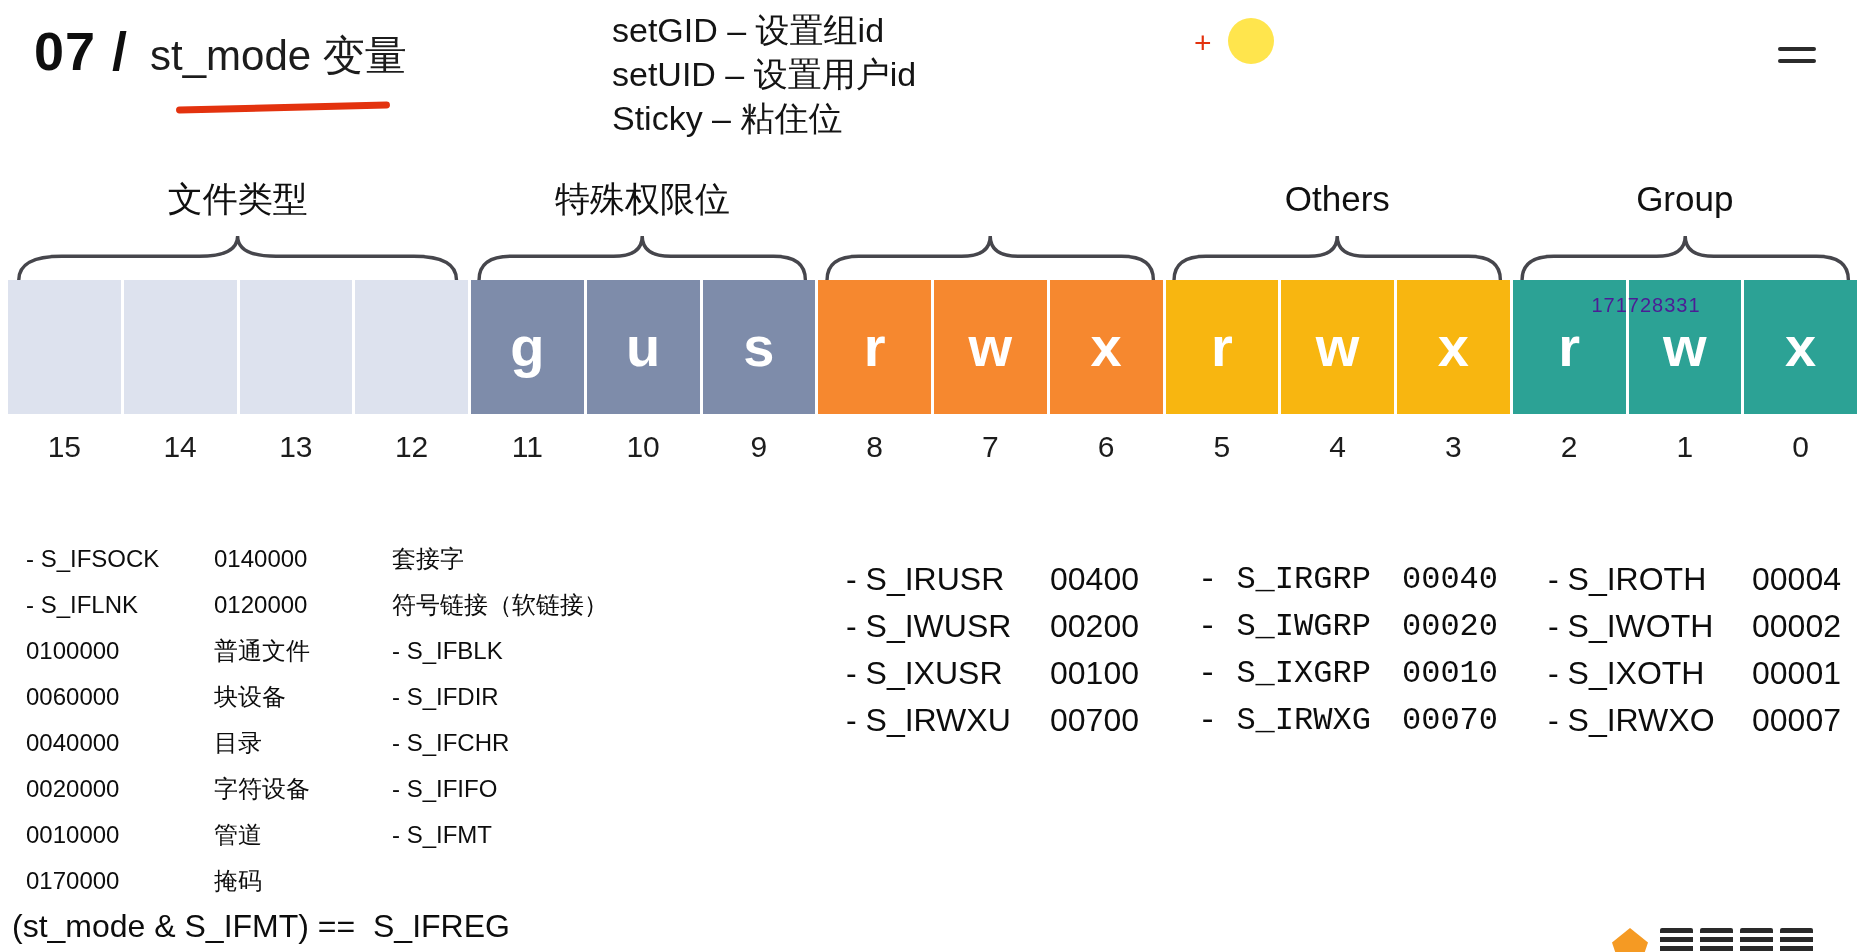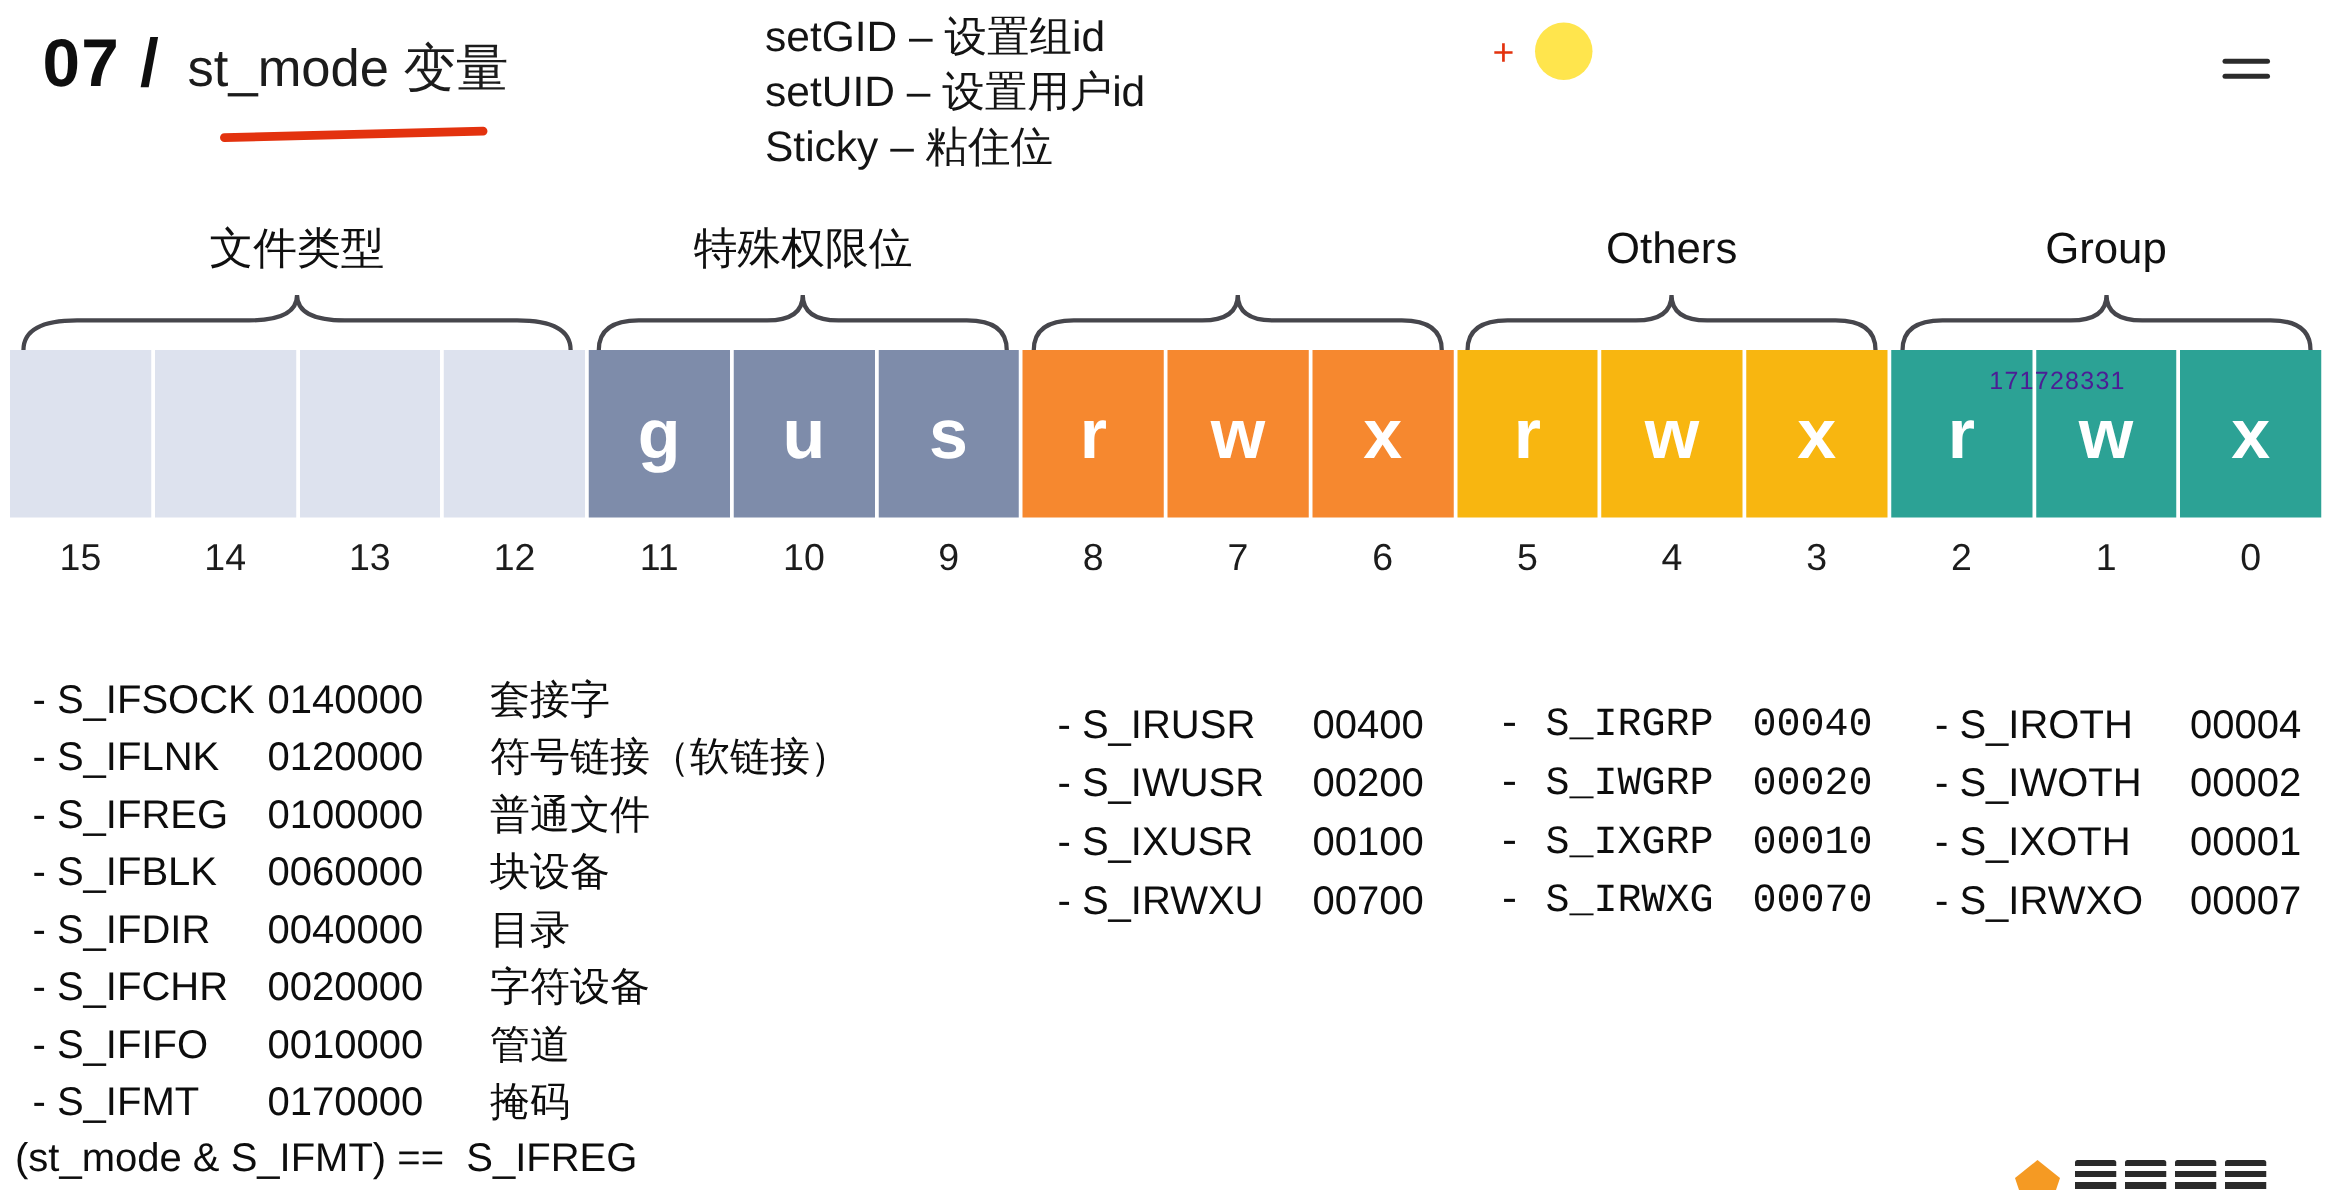--- a/index.html
+++ b/index.html
@@ -37,21 +37,21 @@
   .cell-letter{color:#ffffff;font-size:56px;font-weight:700;line-height:1;}
 
   .numbers-row{display:flex;gap:3px;margin-top:16px;}
   .bit-num{flex:1 1 0;text-align:center;font-size:30px;color:#1c1c1c;}
 
   .watermark{position:absolute;left:1638px;top:126px;transform:translateX(-50%);
     color:#4c1d95;font-size:20px;z-index:3;letter-spacing:1px;white-space:nowrap;}
 
   
   .filetypes{position:absolute;left:26px;top:536px;display:grid;
-    grid-template-columns:188px 178px auto;font-size:32px;line-height:46px;color:#0d0d0d;}
+    grid-template-columns:188px 178px auto;font-size:24px;line-height:46px;color:#0d0d0d;}
   .expression{position:absolute;left:12px;top:908px;font-size:32px;color:#0d0d0d;white-space:pre;}
 
   .perm-col{position:absolute;top:556px;font-size:32px;line-height:47px;color:#0d0d0d;}
   .perm-user{left:846px;}
   .perm-group{left:1198px;font-family:Liberation Mono, monospace;}
   .perm-others{left:1548px;}
   .pname{display:inline-block;width:204px;}
 
   
   .logo{position:absolute;left:1612px;top:928px;display:flex;align-items:flex-start;gap:12px;}
@@ -199,21 +199,20 @@
     <div class="watermark">171728331</div>
   </div>
 
   <div class="filetypes">
       <div class="ft-name">- S_IFSOCK</div>
       <div class="ft-octal">0140000</div>
       <div class="ft-desc">套接字</div>
       <div class="ft-name">- S_IFLNK</div>
       <div class="ft-octal">0120000</div>
       <div class="ft-desc">符号链接（软链接）</div>
-      <div class="ft-name">- S_IFREG</div>
       <div class="ft-octal">0100000</div>
       <div class="ft-desc">普通文件</div>
       <div class="ft-name">- S_IFBLK</div>
       <div class="ft-octal">0060000</div>
       <div class="ft-desc">块设备</div>
       <div class="ft-name">- S_IFDIR</div>
       <div class="ft-octal">0040000</div>
       <div class="ft-desc">目录</div>
       <div class="ft-name">- S_IFCHR</div>
       <div class="ft-octal">0020000</div>

